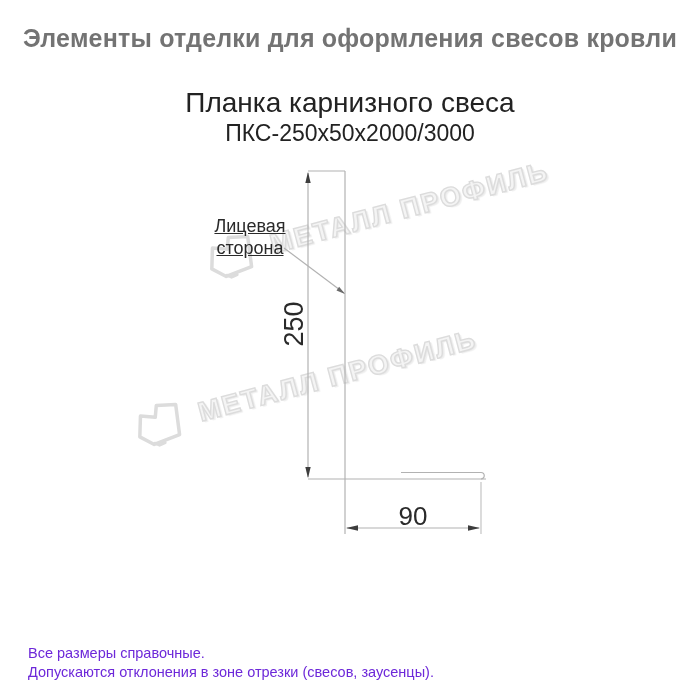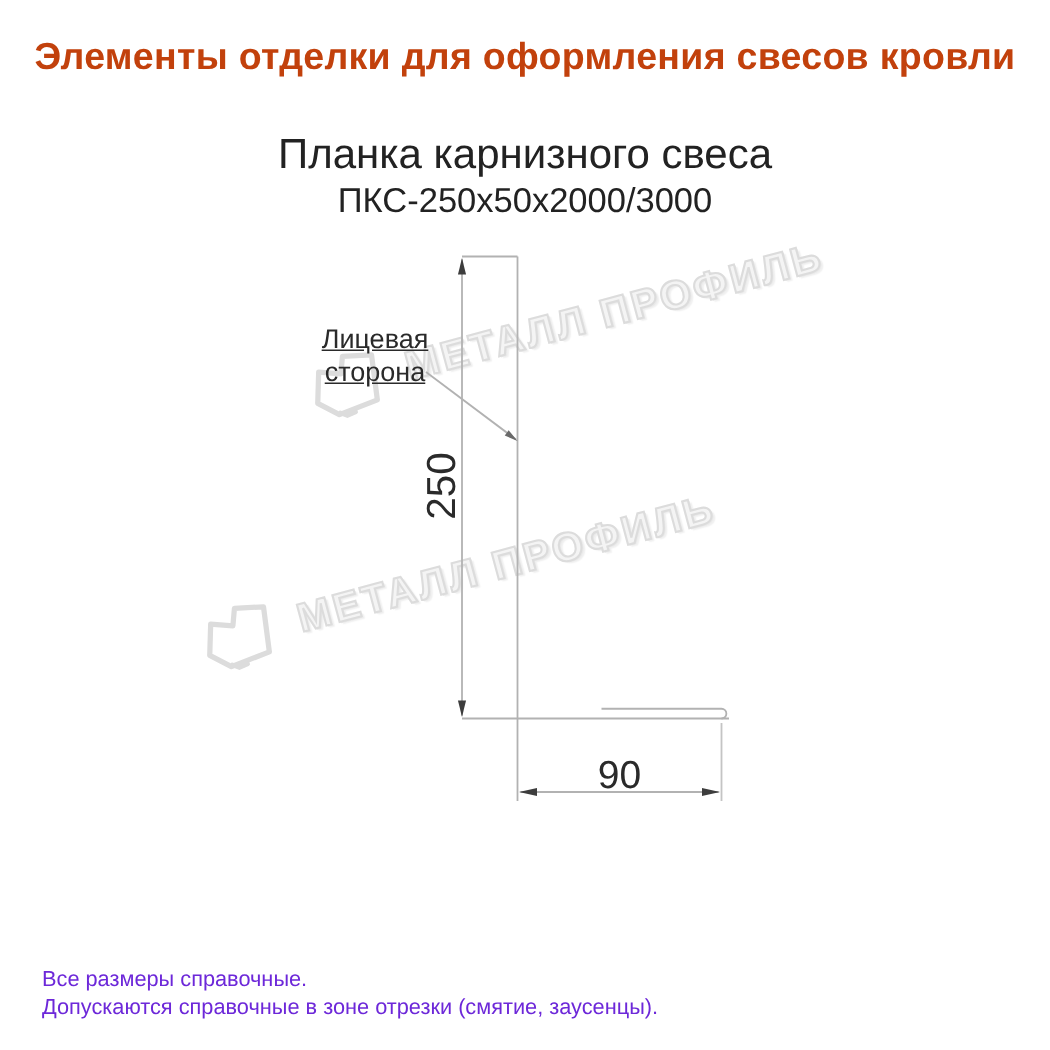--- a/index.html
+++ b/index.html
@@ -4,21 +4,21 @@
 <style>
   html,body { margin:0; padding:0; }
   body { font-family: "Liberation Sans", sans-serif; background:#fff; }
   .canvas {
     position:relative; width:700px; height:700px; background:#ffffff;
     overflow:hidden; margin:0 auto;
   }
   
   .page-title {
     position:absolute; top:24px; left:0; width:700px;
-    text-align:center; font-size:25px; font-weight:bold; color:#c2410c;
+    text-align:center; font-size:25px; font-weight:bold; color:#737373;
     letter-spacing:0.2px; z-index:5;
   }
   .product-name {
     position:absolute; top:87px; left:0; width:700px;
     text-align:center; font-size:28px; color:#222; z-index:5;
   }
   .product-code {
     position:absolute; top:120px; left:0; width:700px;
     text-align:center; font-size:23px; color:#222; z-index:5;
   }
@@ -108,16 +108,16 @@
       <polygon points="345,294 339.1,286.8 336.5,290.4" fill="#6a6a6a"></polygon>
     </g>
   </svg>
 
   <div class="dim-label label-face">Лицевая сторона</div>
   <div class="dim-label label-250">250</div>
   <div class="dim-label label-50">90</div>
 
   <div class="footer-notes">
     <div>Все размеры справочные.</div>
-    <div>Допускаются справочные в зоне отрезки (смятие, заусенцы).</div>
+    <div>Допускаются отклонения в зоне отрезки (свесов, заусенцы).</div>
   </div>
 
 </div>
 
 </body></html>

